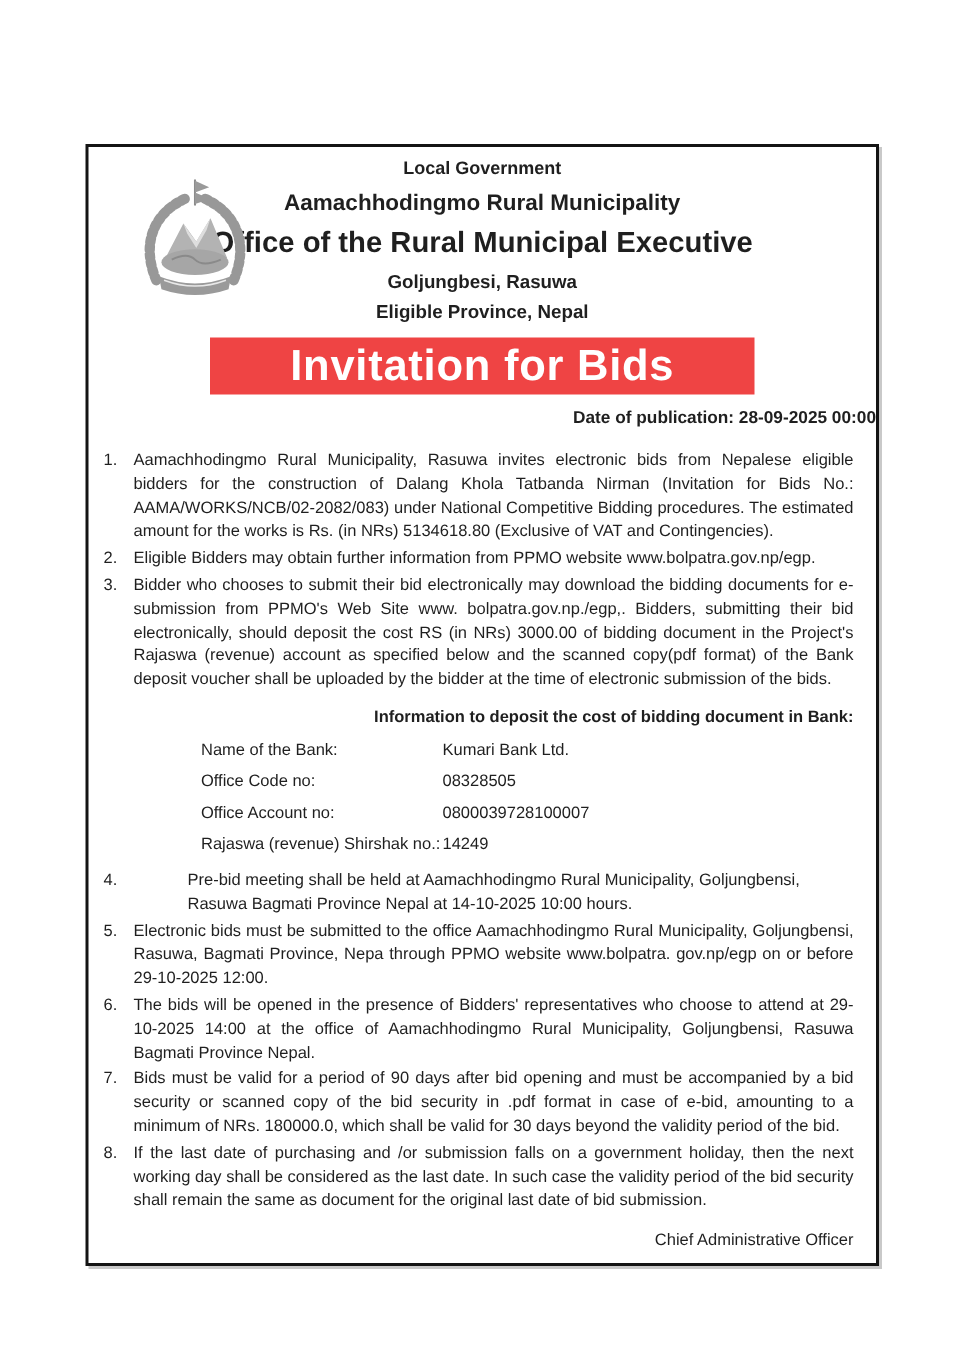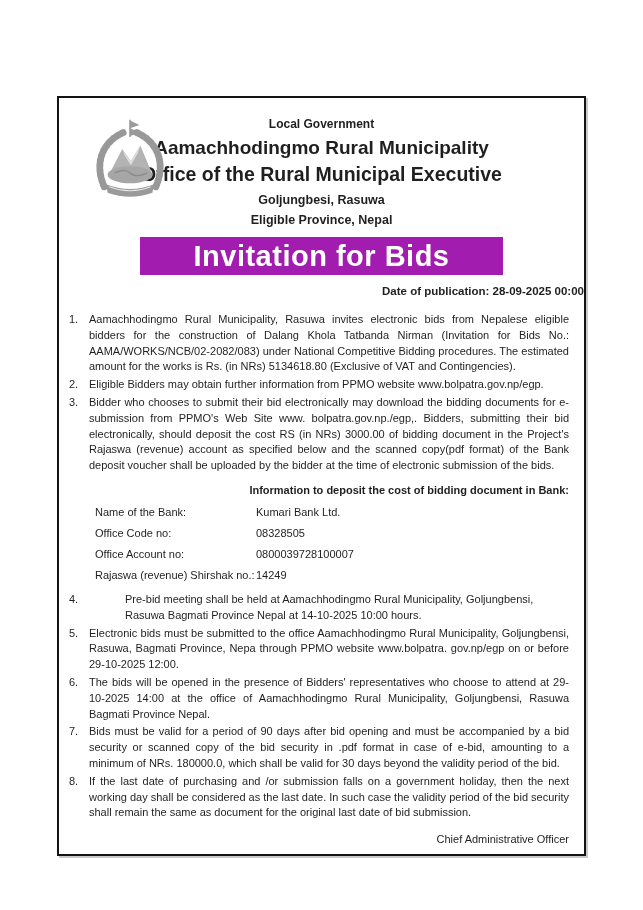--- a/index.html
+++ b/index.html
@@ -14,54 +14,54 @@
   .sheet {
     position: absolute;
     left: 57px; top: 96px;
     width: 525px;
     border: 2px solid #141414;
     box-shadow: 2px 2px 0 #c9c9c9;
     background: #ffffff;
     padding-bottom: 7px;
   }
   
-  .hdr { position: relative; text-align: center; padding-top: 19px; }
+  .hdr { position: relative; text-align: center; padding-top: 7px; }
   .emblem {
     position: absolute; left: 28px; top: 20px;
     width: 86px; height: 86px;
   }
   .hdr-gov    { font-size: 12px;   font-weight: bold; line-height: 15px; }
-  .hdr-muni   { font-size: 19px; font-weight: bold; line-height: 22px; margin-top: 5px; }
+  .hdr-muni   { font-size: 15px; font-weight: bold; line-height: 22px; margin-top: 5px; }
   .hdr-office { font-size: 19.5px; font-weight: bold; line-height: 25px; margin-top: 3px; }
   .hdr-loc    { font-size: 12.5px; font-weight: bold; line-height: 16px; margin-top: 5px; }
   .hdr-prov   { font-size: 12.5px; font-weight: bold; line-height: 16px; margin-top: 4px; }
   
   .banner {
     margin: 9px auto 0 auto;
     width: 363px; height: 38px;
-    background: #a21caf; color: #ffffff;
+    background: #ef4444; color: #ffffff;
     display: flex; align-items: center; justify-content: center;
     font-size: 29px; font-weight: bold; letter-spacing: 0.5px;
   }
   .pubdate {
     text-align: right; font-weight: bold;
     font-size: 11.5px; margin-top: 10px;
   }
   
   .list { margin-top: 15px; padding: 0 15px 0 10px; }
   .item { display: flex; margin-bottom: 2px; font-size: 11px; line-height: 15.8px; }
   .item .num { width: 20px; flex: 0 0 20px; }
   .item .txt { flex: 1; text-align: justify; }
   .item.left .txt { text-align: left; }
   .item.preline .txt { white-space: pre-line; margin-left: 36px; }
   
   .bank { margin: 8px 0 6px 26px; font-size: 11px; }
   .bank-head { font-weight: bold; line-height: 16px; margin-bottom: 4px; text-align: right; }
   .bank-row { display: flex; line-height: 21px; }
-  .bank-row .lbl { width: 161px; flex: 0 0 161px; }
+  .bank-row .lbl { width: 161px; flex: 0 0 161px; margin-left: 39px; }
   .bank-row .val { flex: 1; }
   
   .sig {
     text-align: right; font-size: 11px;
     margin: 11px 15px 0 0; line-height: 15px;
   }
 </style>
 </head>
 <body>
 

